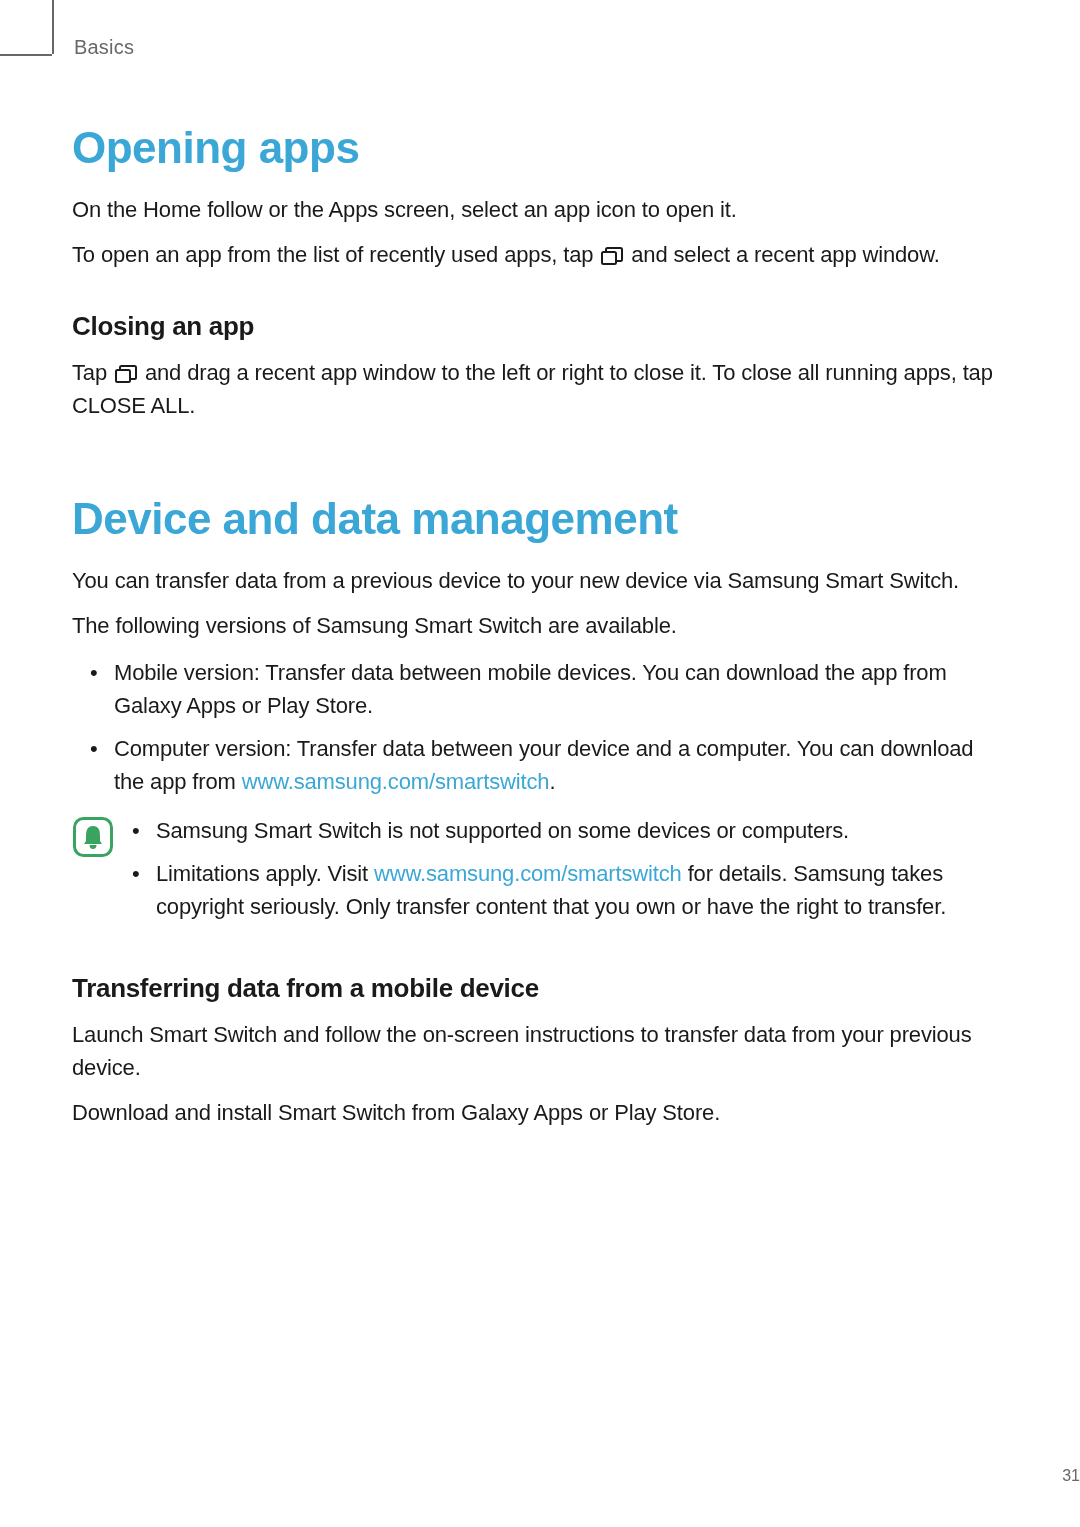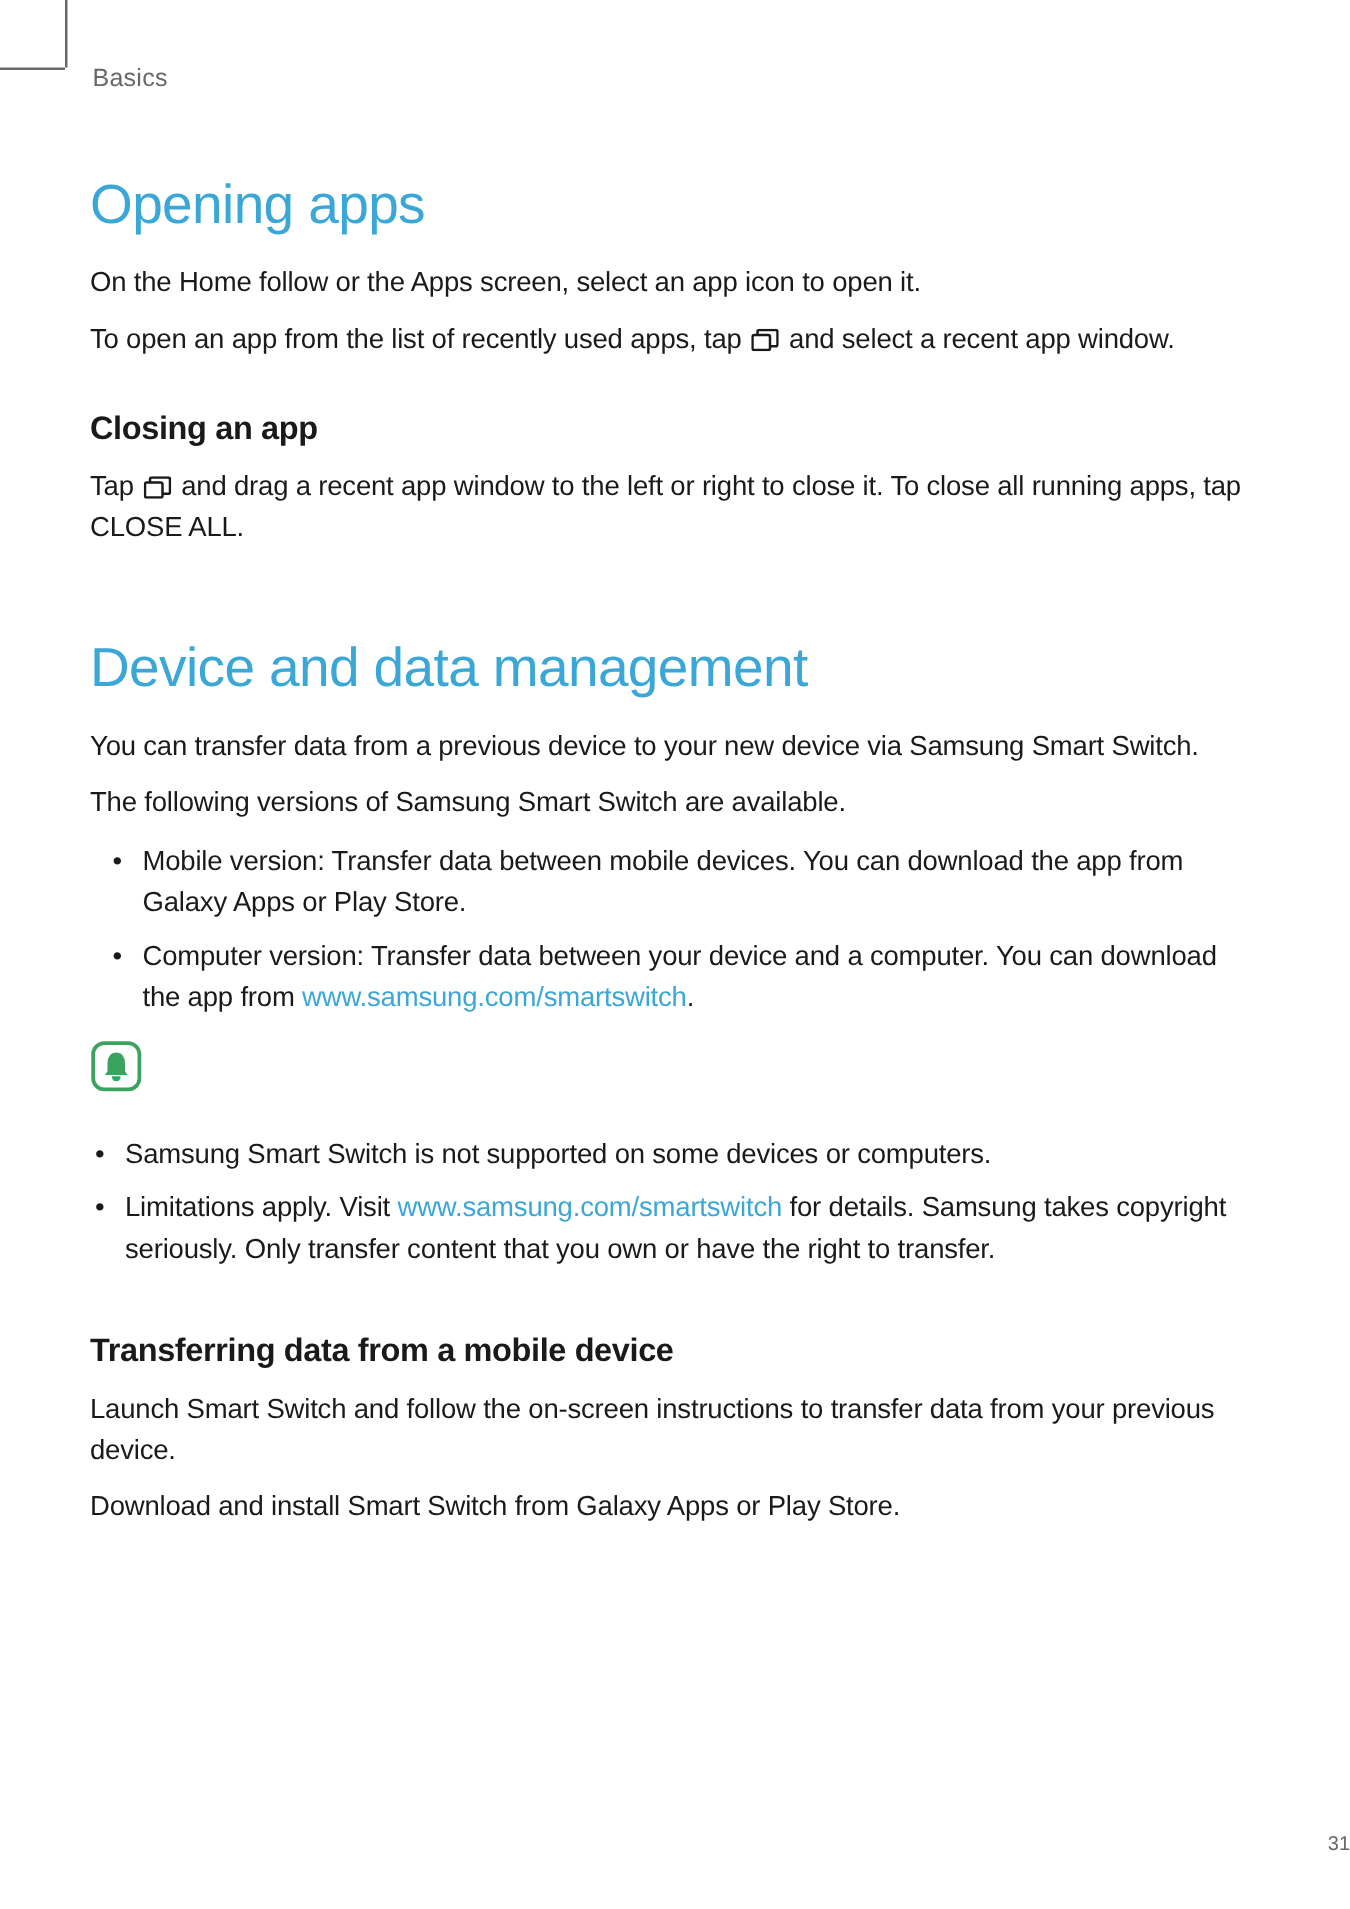--- a/index.html
+++ b/index.html
@@ -5,21 +5,21 @@
   * { box-sizing: border-box; margin: 0; padding: 0; }
   body {
     width: 1080px;
     height: 1527px;
     background: #ffffff;
     font-family: "Segoe UI", "Helvetica Neue", Arial, sans-serif;
     color: #1a1a1a;
     position: relative;
   }
   .page {
-    padding: 56px 72px 0 72px;
+    padding: 40px 72px 0 72px;
     position: relative;
     height: 100%;
   }
   .corner-line-v {
     position: absolute;
     left: 52px;
     top: 0;
     width: 2px;
     height: 54px;
     background: #686868;
@@ -34,21 +34,21 @@
   }
   .breadcrumb {
     font-size: 20px;
     color: #686868;
     margin-left: 2px;
     margin-top: -4px;
     letter-spacing: 0.2px;
   }
   .h1 {
     font-size: 44px;
-    font-weight: 400;
+    font-weight: 700;
     color: #3ba7d6;
     margin-top: 64px;
     margin-bottom: 20px;
     letter-spacing: -0.5px;
   }
   .h1.second { margin-top: 72px; }
   .h2 {
     font-size: 30px;
     font-weight: 700;
     color: #3ba7d6;
@@ -96,22 +96,21 @@
     position: absolute;
     left: -24px;
     top: 0;
     font-size: 22px;
     color: #1a1a1a;
   }
   .note-block {
     display: flex;
     align-items: flex-start;
     margin-top: 16px;
-    gap: 32px;
-    flex-direction: column;
+    gap: 14px;
   }
   .note-icon {
     flex: 0 0 auto;
     margin-top: 2px;
   }
   .note-icon svg { display: block; }
   ul.note-list {
     list-style: none;
     padding-left: 28px;
     flex: 1;

